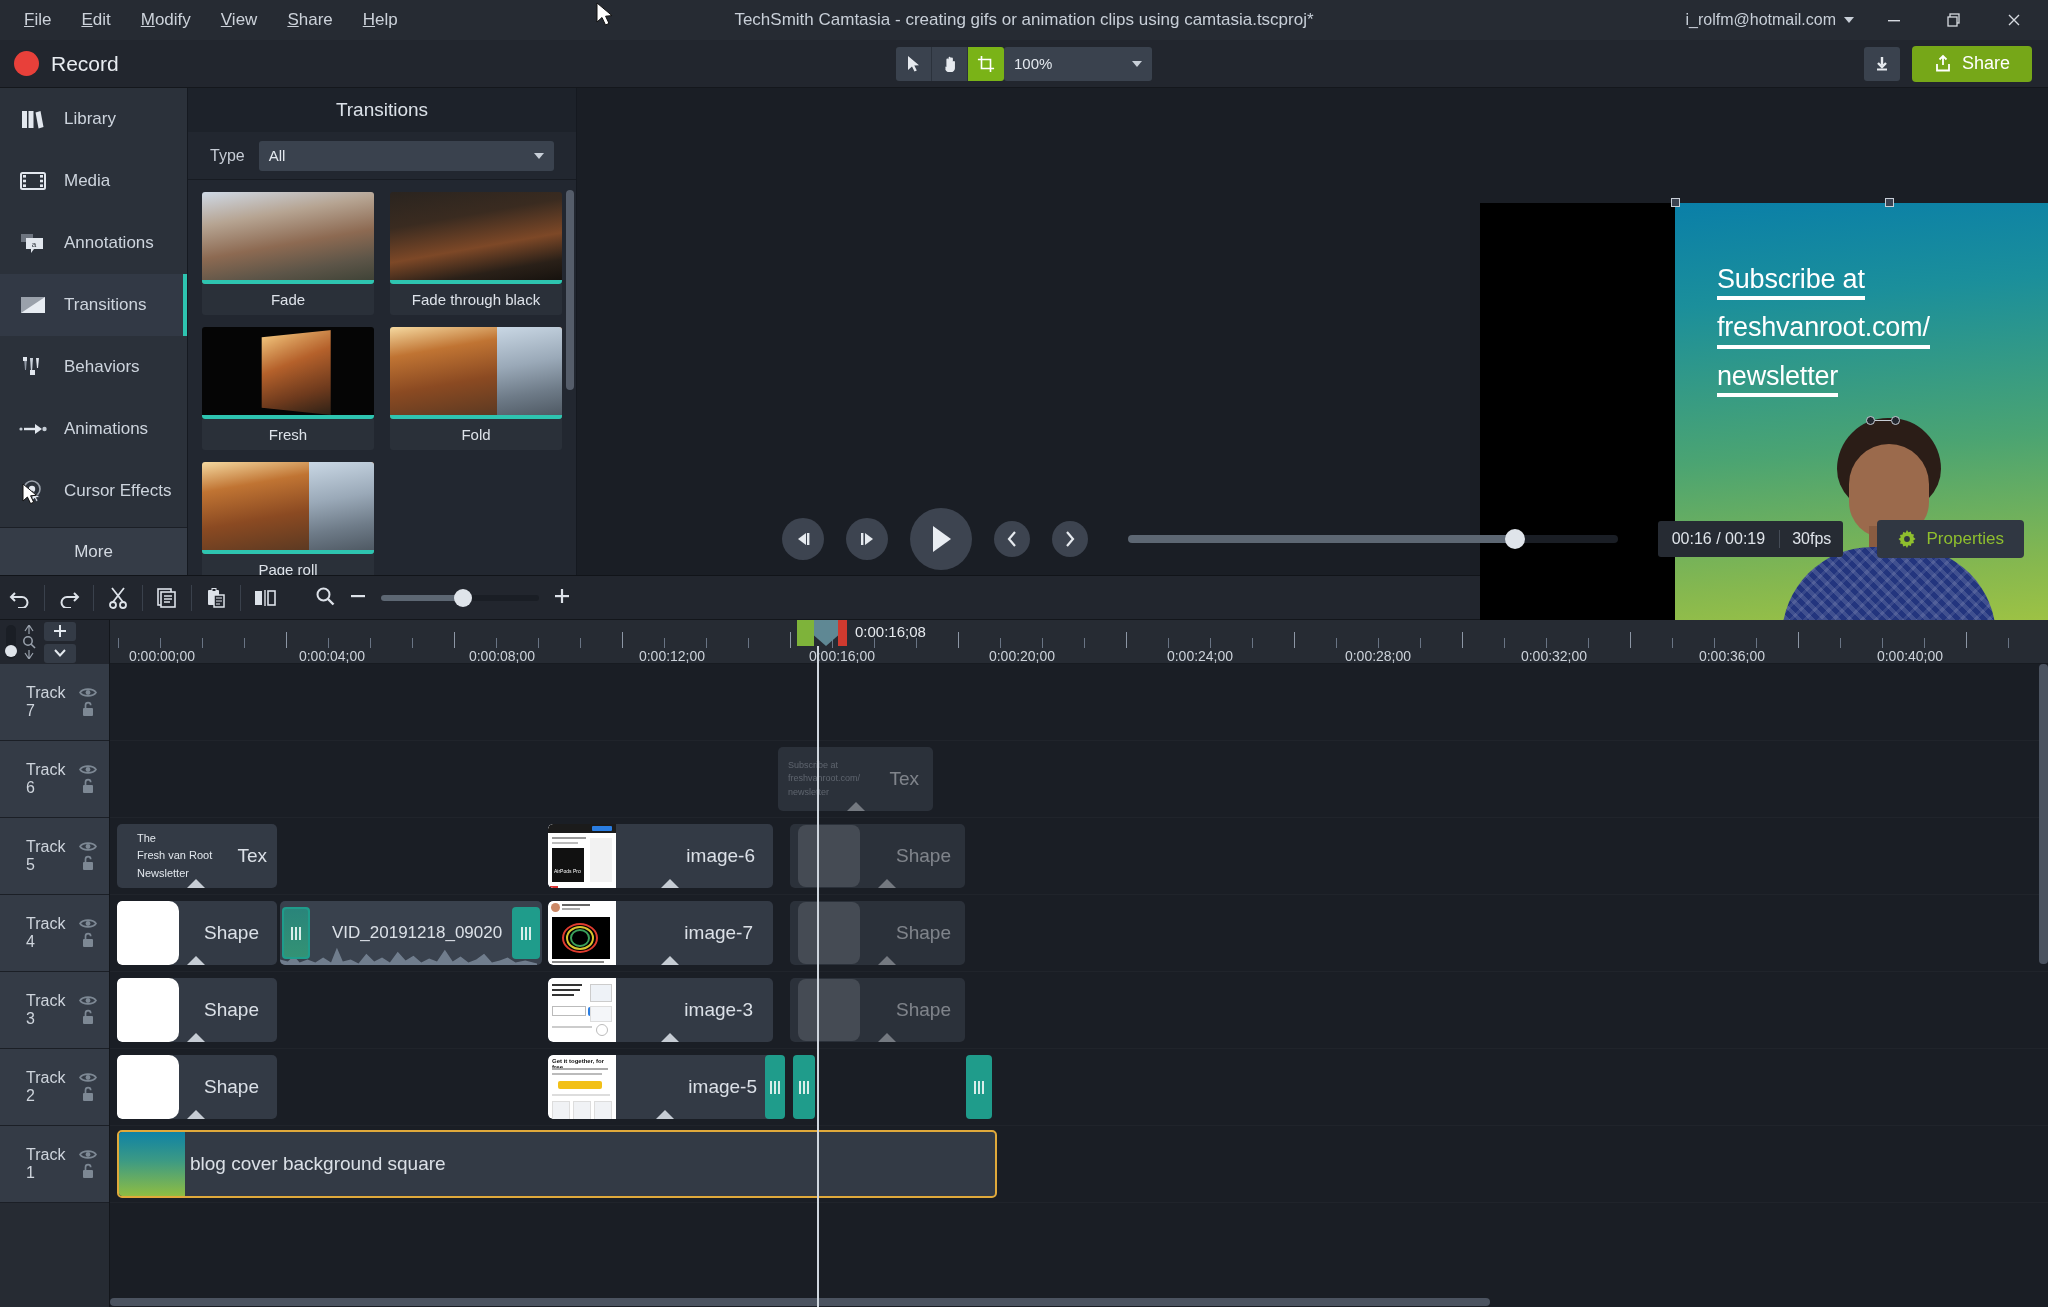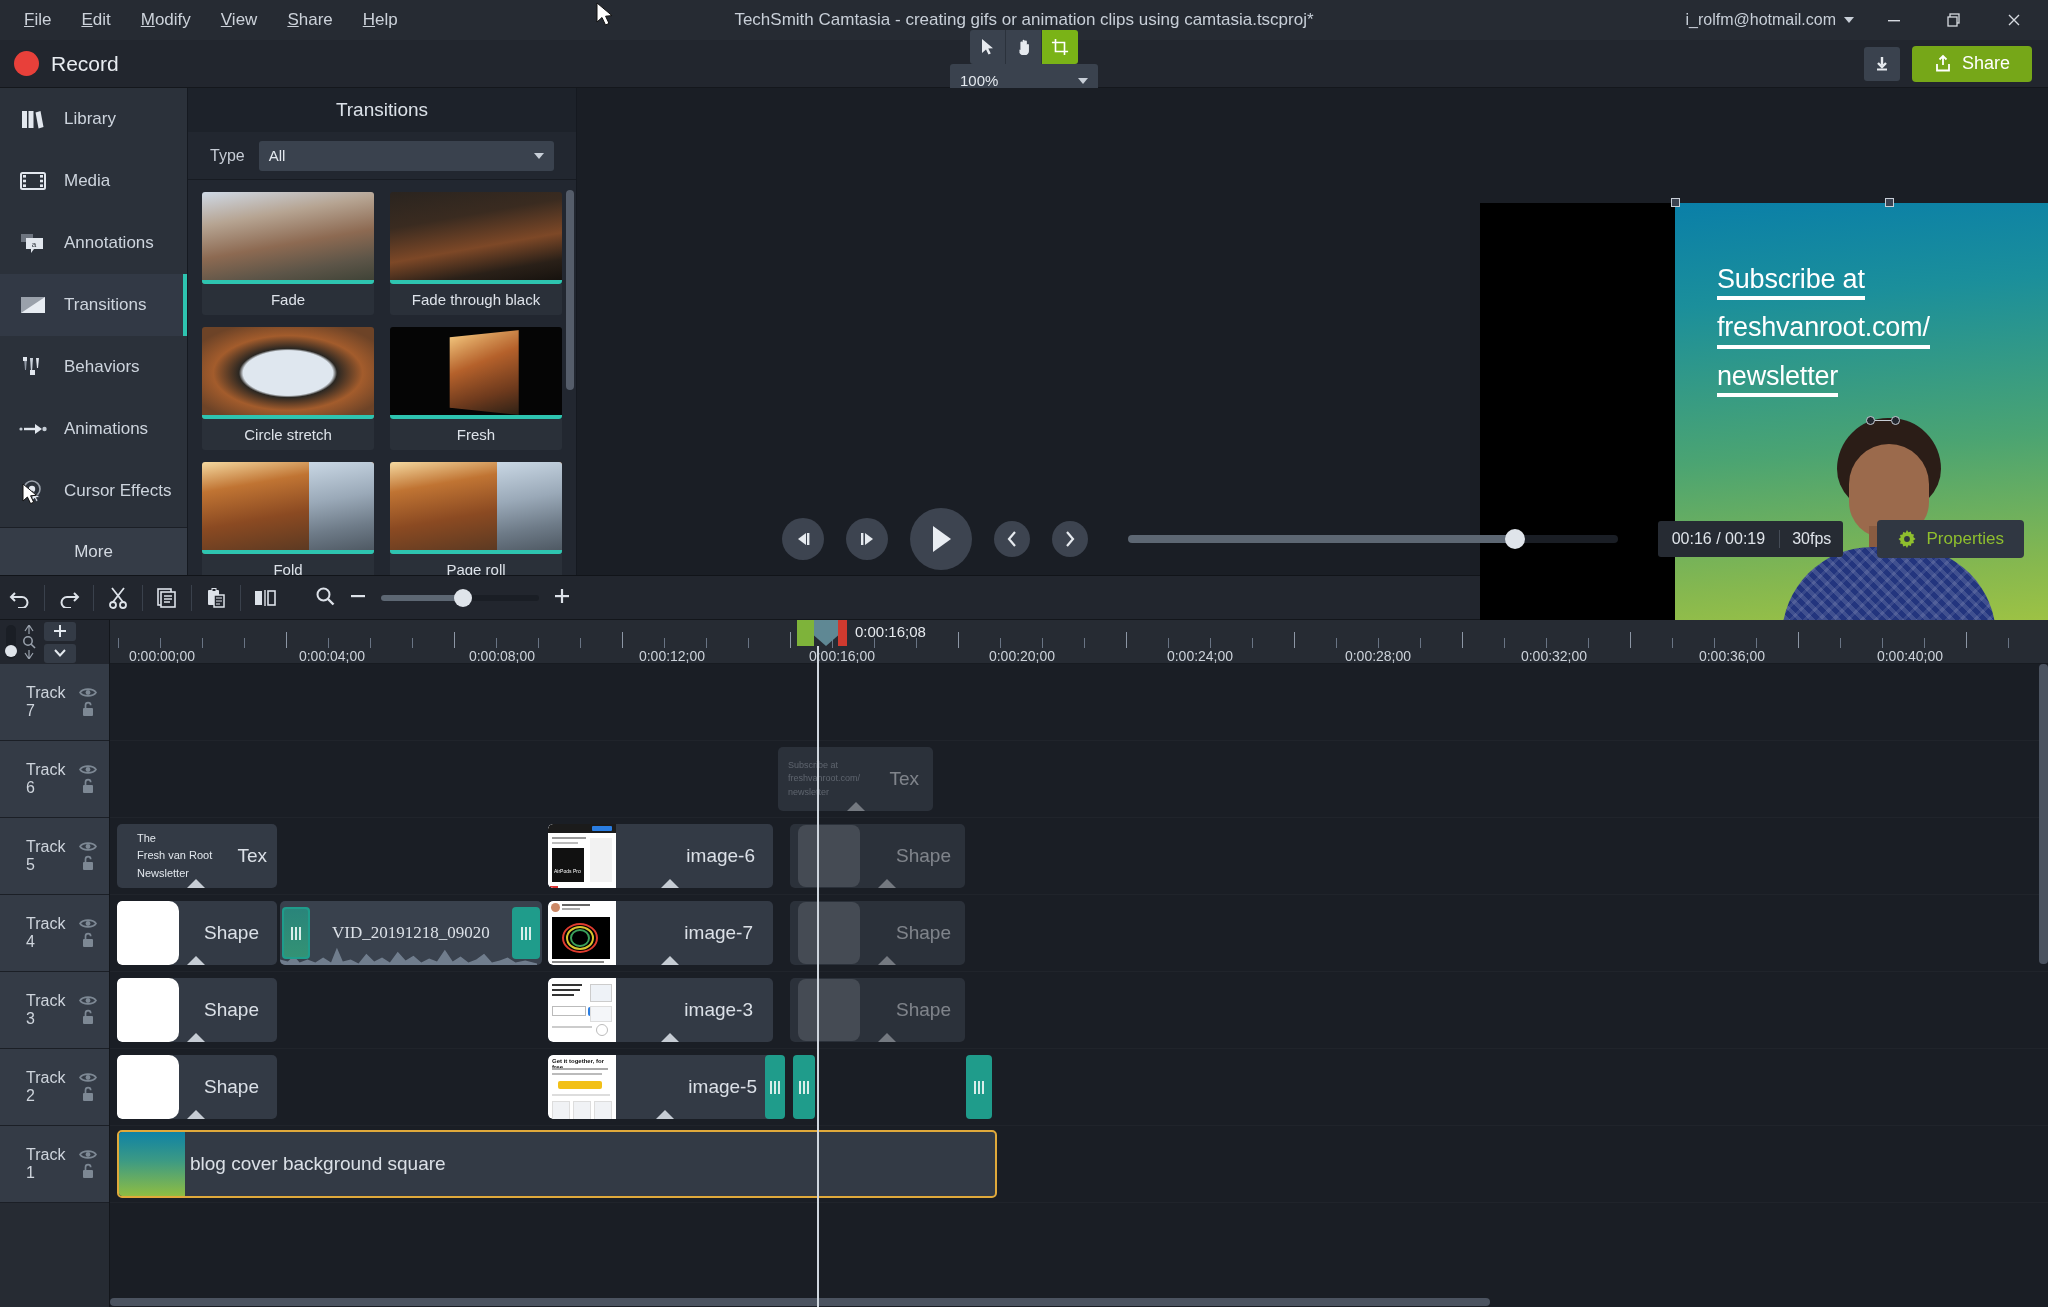--- a/index.html
+++ b/index.html
@@ -35,21 +35,21 @@
   
   .toolrow {
     height: 48px; background: #22262e; display: flex; align-items: center;
     position: relative; flex: none; border-bottom: 1px solid #14171c;
   }
   .record-btn { display:flex; align-items:center; gap:12px; padding-left: 14px; }
   .rec-dot { width:25px; height:25px; border-radius:50%; background:#e8403a; }
   .rec-label { font-size: 21px; color:#e8ecf1; }
   .center-tools {
     position:absolute; left:50%; transform:translateX(-50%);
-    display:flex; align-items:center;  flex-direction: column;
+    display:flex; align-items:center; 
   }
   .toolgrp { display:flex; border-radius:3px; overflow:hidden; }
   .tool {
     width:36px; height:34px; background:#3a424e; display:flex; align-items:center;
     justify-content:center; border-right:1px solid #2b323c;
   }
   .tool:last-child { border-right:none; }
   .tool.active { background:#7ab317; }
   .zoomsel {
     width: 148px; height: 34px; background:#3a424e; border-radius:3px;
@@ -411,24 +411,20 @@
       </div>
       <div class="grid-wrap">
         <div class="tgrid">
           <div class="tcard">
             <div class="tthumb m-fade"></div>
             <div class="tname">Fade</div>
           </div>
           <div class="tcard">
             <div class="tthumb m-black"></div>
             <div class="tname">Fade through black</div>
-          </div>
-          <div class="tcard">
-            <div class="tthumb m-circle"></div>
-            <div class="tname">Circle stretch</div>
           </div>
           <div class="tcard">
             <div class="tthumb m-flip">
                 <div class="inner"></div>
               </div>
             <div class="tname">Fresh</div>
           </div>
           <div class="tcard">
             <div class="tthumb m-split"></div>
             <div class="tname">Fold</div>
@@ -841,21 +837,21 @@
               <div class="clip-arrow" style="left:50%;"></div>
             </div>
           </div>
 
           <div class="track" style="height:77px;">
             <div class="clip" style="left:7px; width:160px;">
               <div class="thumb" style="width:62px;background:#fff;border-radius:5px 10px 10px 5px;"></div>
               <div class="clabel big" style="margin-left:auto;padding-right:18px;">Shape</div>
               <div class="clip-arrow" style="left:44%;"></div>
             </div>
-            <div class="clip" style="left:170px; width:262px; background:#39414d;font-family:Liberation Serif, serif;">
+            <div class="clip" style="left:170px; width:262px; background:#39414d;">
               <svg class="waveform" viewBox="0 0 262 30" preserveAspectRatio="none">
                 <path d="M0 30 L0 24 L8 26 L14 20 L20 27 L28 24 L36 27 L44 22 L52 27 L58 12 L64 26 L72 24 L80 28 L88 18 L96 26 L104 22 L112 27 L120 16 L128 25 L136 20 L144 27 L152 23 L160 26 L168 14 L176 26 L184 21 L192 27 L200 24 L208 18 L216 27 L224 25 L232 22 L240 27 L250 25 L262 28 L262 30 Z" fill="#9fb0c4"></path>
               </svg>
               <div class="trans-marker" style="left:2px; width:28px;">
                 <div style="position:absolute;inset:2px;background:linear-gradient(180deg,#2d7d75,#3a8f6d);border-radius:3px;opacity:.75"></div>
                 <div class="tm-bars" style="position:relative;z-index:2">
                     <span></span>
                     <span></span>
                     <span></span>
                   </div>

